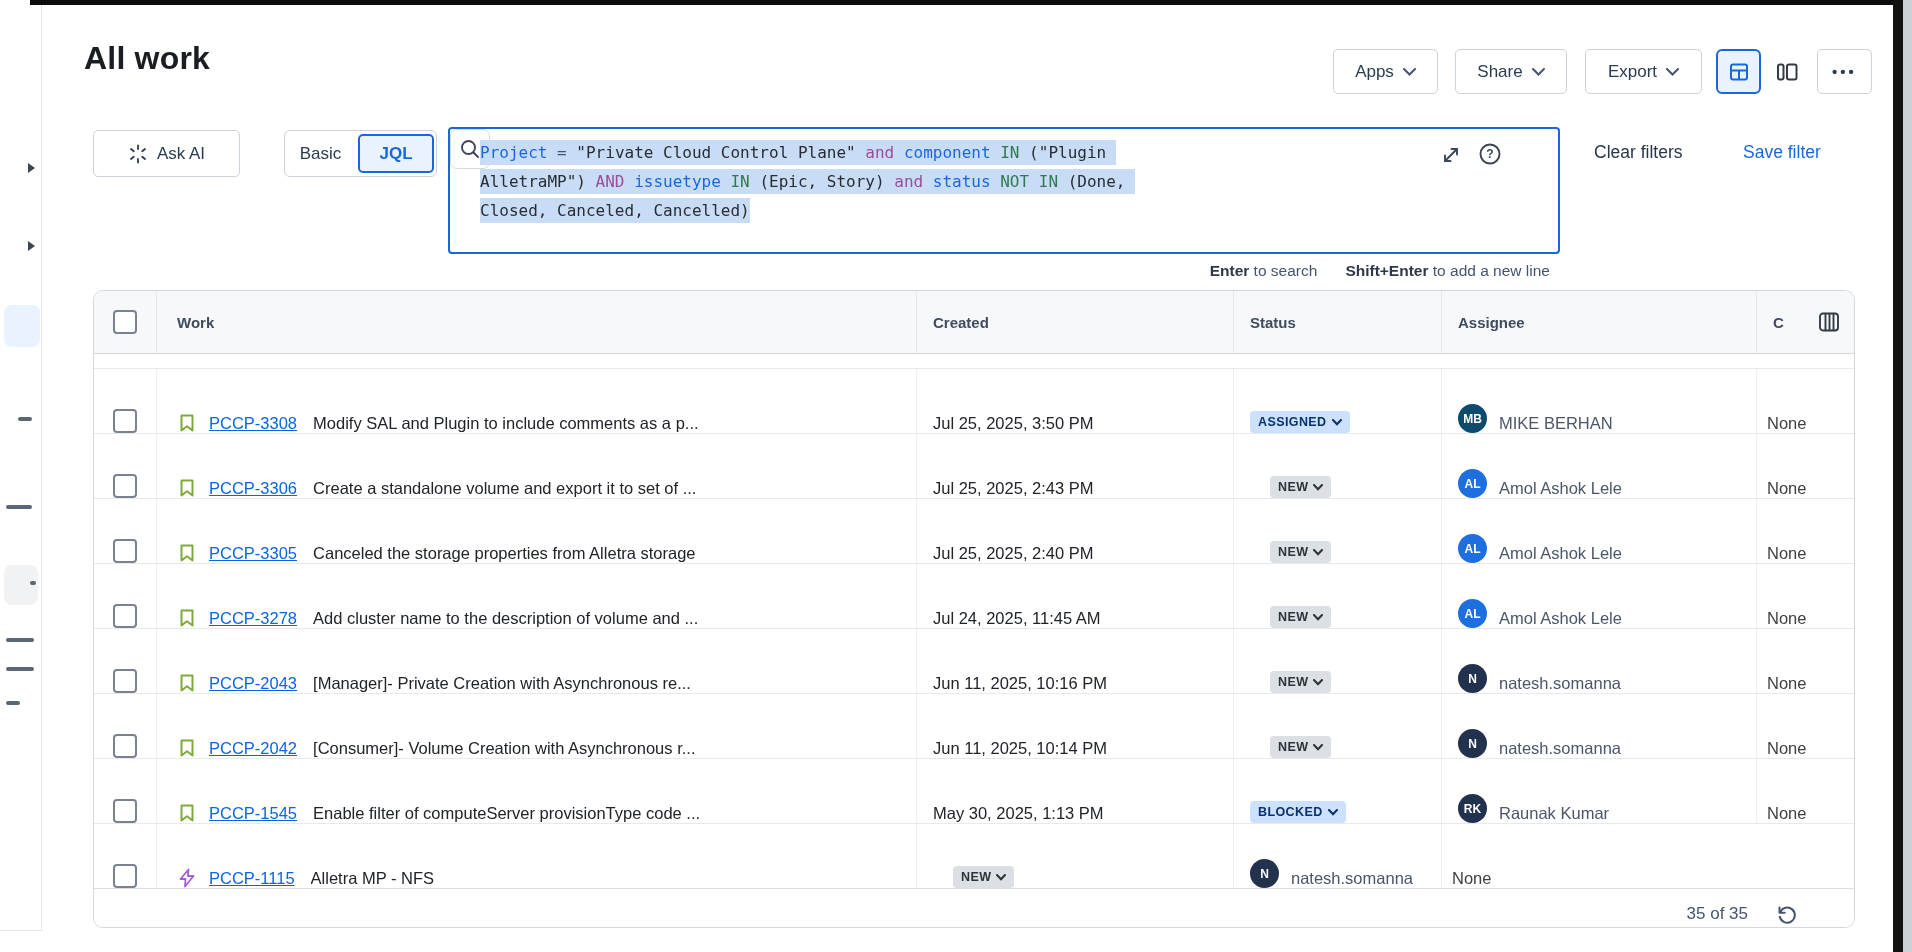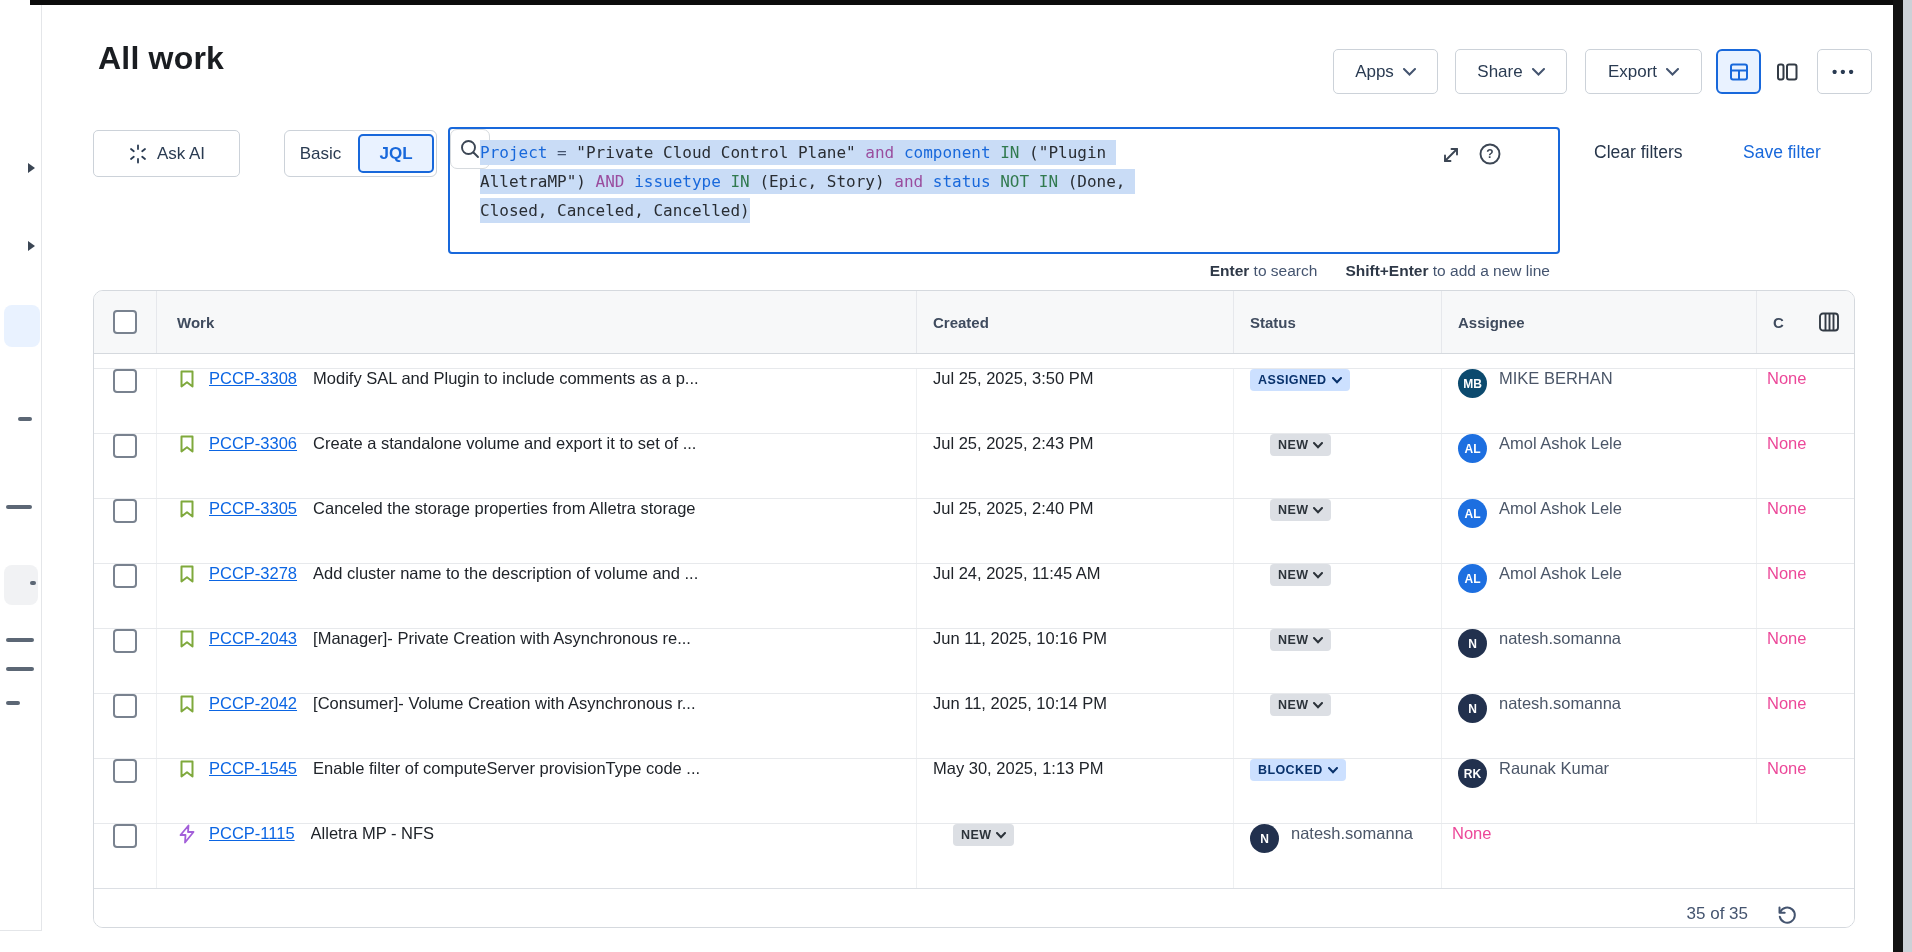--- a/index.html
+++ b/index.html
@@ -13,21 +13,21 @@
 
   
   .sidebar{position:absolute;left:0;top:5px;width:41px;height:925px;background:#fff;
            border-right:1px solid #e4e6e9;border-bottom:1px solid #e4e6e9;}
   .sb-arrow{position:absolute;width:0;height:0;border-top:5px solid transparent;
             border-bottom:5px solid transparent;border-left:7px solid #3b4654;}
   .sb-pill{position:absolute;border-radius:8px;}
   .sb-dot{position:absolute;height:4px;border-radius:2px;background:#5c6775;}
 
   
-  .page-title{position:absolute;left:98px;top:40px;font-size:32px;font-weight:700;color:#1a1d21;letter-spacing:.2px;}
+  .page-title{position:absolute;left:84px;top:40px;font-size:32px;font-weight:700;color:#1a1d21;letter-spacing:.2px;}
 
   .btn{position:absolute;display:flex;align-items:center;justify-content:center;gap:9px;
        border:1px solid #ccd2d9;border-radius:5px;background:#fff;font-size:17px;
        color:#2a3b52;font-weight:500;cursor:pointer;box-sizing:border-box;}
   .btn svg{display:block;}
   .tb{top:49px;height:45px;}
   .btn-apps{left:1333px;width:105px;}
   .btn-share{left:1455px;width:112px;}
   .btn-export{left:1585px;width:117px;}
   .btn-grid{left:1716px;width:45px;border:2px solid #1868db;background:#e9f2ff;border-radius:6px;}
@@ -76,37 +76,37 @@
   .thead{height:62px;background:#f7f8f9;border-bottom:1px solid #d5d9de;}
   .th{font-size:15px;font-weight:700;color:#3f4b5e;padding-left:16px;height:100%;
       display:flex;align-items:center;box-sizing:border-box;}
   .th:first-child{justify-content:center;padding-left:0;}
   .th + .th{border-left:1px solid #e6e8ec;}
   .th-last{justify-content:space-between;padding-right:12px;}
 
   .sliver{height:14px;border-bottom:1px solid #e7e9ec;}
   .row{height:64px;border-bottom:1px solid #e7e9ec;}
   .row:last-of-type{border-bottom:none;}
-  .td{height:100%;display:flex;align-items:flex-start;box-sizing:border-box;padding-left:16px;}
+  .td{height:100%;display:flex;align-items:flex-end;box-sizing:border-box;padding-left:16px;}
   .td + .td{border-left:1px solid #eef0f2;}
   .td-check{justify-content:center;padding-left:0;}
   .cb{width:20px;height:20px;border:2px solid #79828f;border-radius:4px;background:#fff;cursor:pointer;}
   .td-work{gap:12px;padding-left:20px;}
   .type-icon{width:20px;height:20px;flex:0 0 auto;}
   .key{font-size:16.5px;color:#0b65e3;text-decoration:underline;font-weight:500;white-space:nowrap;}
   .summary{font-size:16.5px;color:#20242a;margin-left:4px;white-space:nowrap;overflow:hidden;}
   .created{font-size:16.5px;color:#20242a;white-space:nowrap;}
   .badge{display:inline-flex;align-items:center;gap:5px;font-size:12.5px;font-weight:700;
          letter-spacing:.4px;padding:4px 8px;border-radius:4px;cursor:pointer;}
   .badge-blue{background:#cce0ff;color:#09326c;}
   .badge-gray{background:#dcdfe4;color:#2c333a;margin-left:20px;}
   .avatar{width:29px;height:29px;border-radius:50%;color:#fff;font-size:12px;font-weight:700;
           display:flex;align-items:center;justify-content:center;flex:0 0 auto;margin-right:12px;}
   .assignee-name{font-size:16.5px;color:#4b5668;white-space:nowrap;}
-  .none{font-size:16.5px;color:#ec4899;padding-left:10px;}
+  .none{font-size:16.5px;color:#404040;padding-left:10px;}
 
   .tfoot{height:50px;border-top:1px solid #dcdfe4;display:flex;align-items:center;
          justify-content:flex-end;gap:27px;padding-right:56px;background:#fff;}
   .count{font-size:17px;color:#44546f;}
   .refresh{cursor:pointer;display:flex;}
 </style>
 </head>
 <body>
 
 <div class="top-line"></div>

